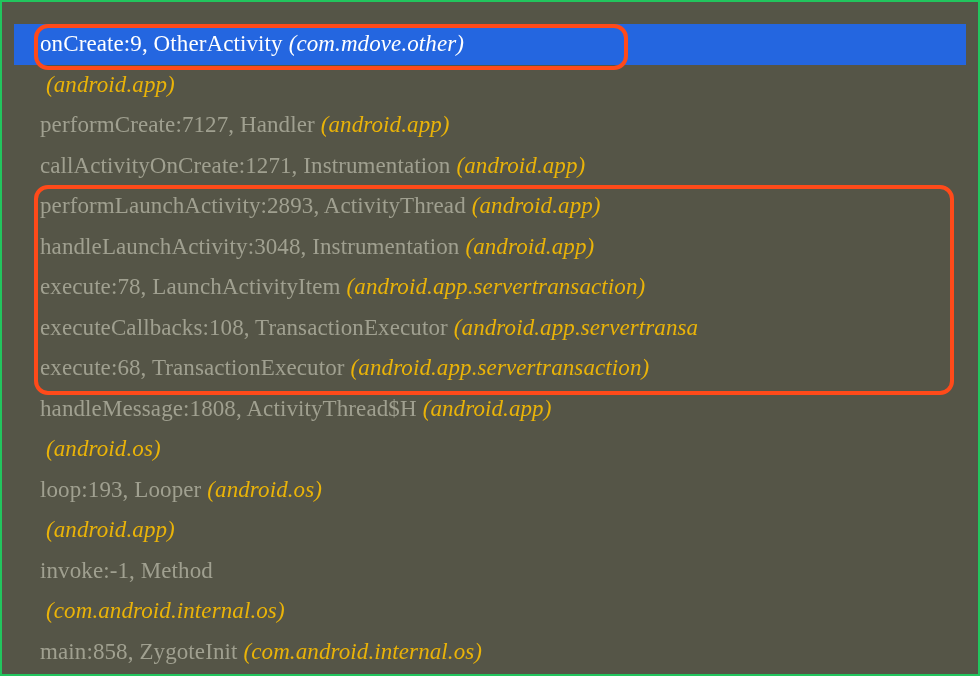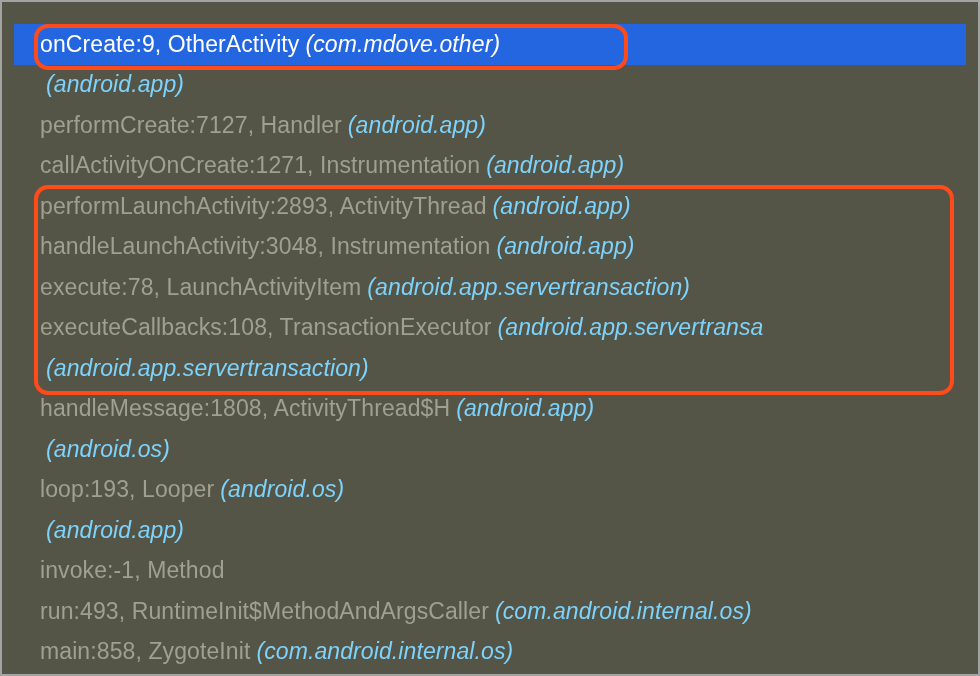--- a/index.html
+++ b/index.html
@@ -7,22 +7,23 @@
     background: #3c3f41;
     font-family: "Helvetica Neue", Arial, sans-serif;
     width: 980px;
     height: 676px;
     overflow: hidden;
     position: relative;
   }
   .panel {
     position: absolute;
     top: 0; left: 0; right: 0; bottom: 0;
-    border: 2px solid #a3a3a3;
+    border: 2px solid #22c55e;
     background: #555547;
+    font-family: Liberation Serif, serif;
   }
   .dropdown-bar {
     height: 32px;
     margin: 0 60px 0 40px;
     border: 1px solid #1a1a1a;
     background: #3c3f41;
     border-radius: 6px;
     display: flex;
     align-items: center;
     padding: 0 10px;
@@ -53,21 +54,21 @@
   }
   .frame.selected {
     background: #2466e0;
     color: #ffffff;
   }
   .frame .pkg {
     font-style: italic;
     margin-left: 6px;
     text-align: right;
   }
-  .frame.dim .pkg { color: #7dd3fc; }
+  .frame.dim .pkg { color: #eab308; }
   .hl-box {
     position: absolute;
     border: 4px solid #ff4a1a;
     border-radius: 14px;
     pointer-events: none;
   }
   .hl1 { top: 22px; left: 32px; width: 594px; height: 46px; }
   .hl2 { top: 183px; left: 32px; width: 920px; height: 210px; }
 </style>
 </head>
@@ -105,41 +106,41 @@
       </div>
       <div class="frame dim">
         <span>execute:78, LaunchActivityItem</span>
         <span class="pkg">(android.app.servertransaction)</span>
       </div>
       <div class="frame dim">
         <span>executeCallbacks:108, TransactionExecutor</span>
         <span class="pkg">(android.app.servertransa</span>
       </div>
       <div class="frame dim">
+        <span>execute:68, TransactionExecutor</span>
         <span class="pkg">(android.app.servertransaction)</span>
       </div>
       <div class="frame dim">
         <span>handleMessage:1808, ActivityThread$H</span>
         <span class="pkg">(android.app)</span>
       </div>
       <div class="frame dim">
         <span class="pkg">(android.os)</span>
       </div>
       <div class="frame dim">
         <span>loop:193, Looper</span>
         <span class="pkg">(android.os)</span>
       </div>
       <div class="frame dim">
         <span class="pkg">(android.app)</span>
       </div>
       <div class="frame dim">
         <span>invoke:-1, Method</span>
       </div>
       <div class="frame dim">
-        <span>run:493, RuntimeInit$MethodAndArgsCaller</span>
         <span class="pkg">(com.android.internal.os)</span>
       </div>
       <div class="frame dim">
         <span>main:858, ZygoteInit</span>
         <span class="pkg">(com.android.internal.os)</span>
       </div>
     </div>
 
   <div class="hl-box hl1"></div>
   <div class="hl-box hl2"></div>

